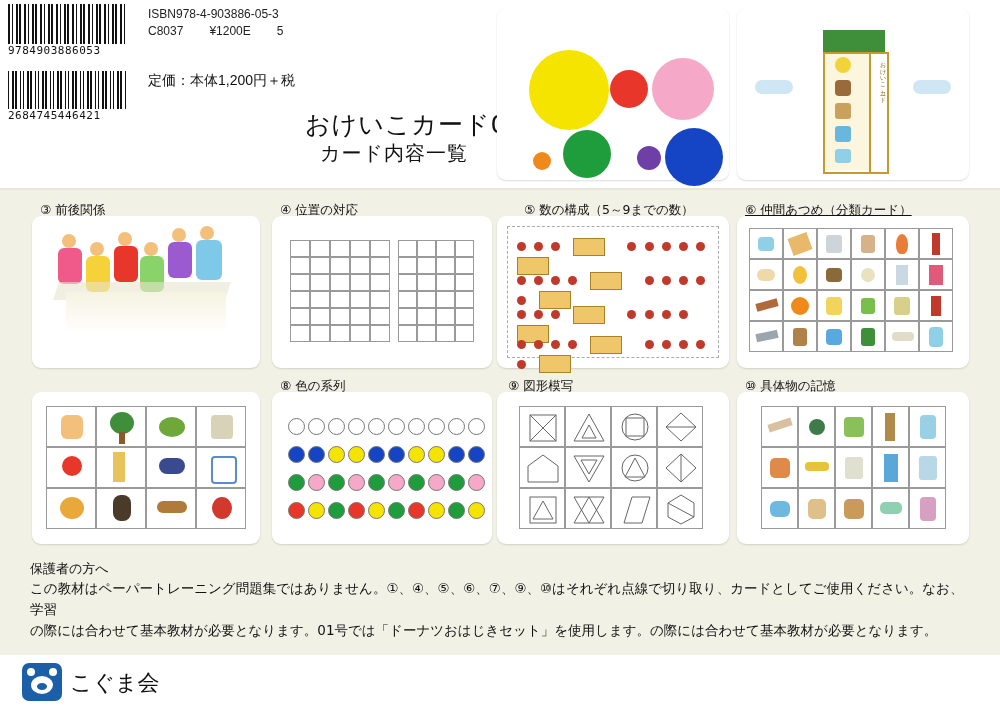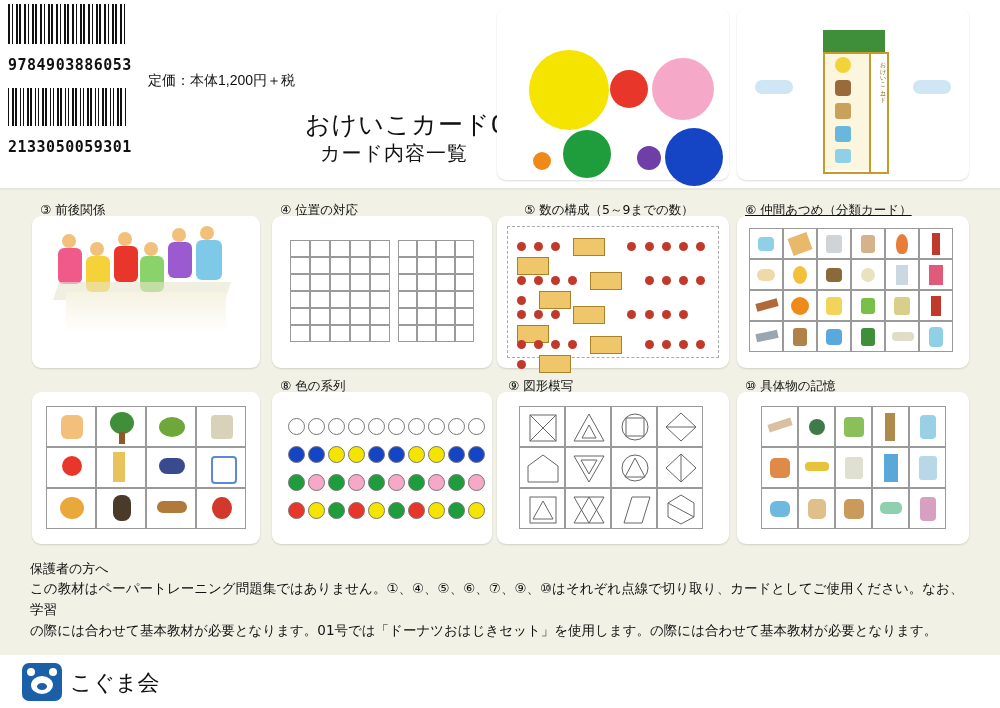--- a/index.html
+++ b/index.html
@@ -17,21 +17,21 @@
   .topwhite{
     position:absolute;left:0;top:0;width:1000px;height:190px;background:#ffffff;
   }
   .barcode-block{position:absolute;left:8px;top:4px;width:120px;}
   .bars{height:40px;width:118px;background:
     repeating-linear-gradient(90deg,#111 0 2px,#fff 2px 4px,#111 4px 5px,#fff 5px 8px,#111 8px 10px,#fff 10px 11px,#111 11px 13px,#fff 13px 16px);
   }
   .bars2{height:38px;width:118px;margin-top:14px;background:
     repeating-linear-gradient(90deg,#111 0 1px,#fff 1px 4px,#111 4px 6px,#fff 6px 7px,#111 7px 9px,#fff 9px 12px,#111 12px 13px,#fff 13px 15px);
   }
-  .bcnum{font-size:15px;letter-spacing:.5px;margin-top:12px;color:#111;font-family:"DejaVu Sans Mono",monospace;font-weight:bold;}
+  .bcnum{font-size:11px;letter-spacing:.5px;margin-top:0;color:#111;font-family:"DejaVu Sans Mono",monospace;}
 
   .isbn-lines{position:absolute;left:148px;top:6px;font-size:12px;line-height:17px;color:#222;font-family:"Liberation Sans",sans-serif;}
   .isbn-row2{display:flex;gap:26px;}
   .price{position:absolute;left:148px;top:72px;font-size:14px;color:#111;font-family:"Liberation Sans",sans-serif;}
 
   .maintitle{position:absolute;left:305px;top:108px;font-size:25px;letter-spacing:1px;color:#111;font-family:"DejaVu Sans",sans-serif;}
   .subtitle{position:absolute;left:320px;top:140px;font-size:20px;letter-spacing:1px;color:#111;}
 
   
   .card{position:absolute;background:#ffffff;border-radius:9px;box-shadow:0 1px 2px rgba(0,0,0,.14);}
@@ -56,23 +56,31 @@
 
 <div class="page">
 
   <div class="topwhite"></div>
   <div class="sep"></div>
 
   <div class="barcode-block">
     <div class="bars"></div>
     <div class="bcnum">9784903886053</div>
     <div class="bars2"></div>
-    <div class="bcnum">2133050059301</div>
-  </div>
-
+    <div class="bcnum">2684745446421</div>
+  </div>
+
+  <div class="isbn-lines">
+    <div>ISBN978-4-903886-05-3</div>
+    <div class="isbn-row2">
+      <span>C8037</span>
+      <span>¥1200E</span>
+      <span>5</span>
+    </div>
+  </div>
   <div class="price">定価：本体1,200円＋税</div>
 
   <div class="maintitle">おけいこカード01</div>
   <div class="subtitle">カード内容一覧</div>
 
   <div class="caption" style="left:505px;top:18px;">① 大きさくらべ</div>
   <div class="card" style="left:497px;top:8px;width:232px;height:172px;">
     <div style="position:absolute;left:32px;top:42px;width:80px;height:80px;border-radius:50%;background:#f5e400;"></div>
     <div style="position:absolute;left:113px;top:62px;width:38px;height:38px;border-radius:50%;background:#e8372a;"></div>
     <div style="position:absolute;left:155px;top:50px;width:62px;height:62px;border-radius:50%;background:#f5a8c8;"></div>

